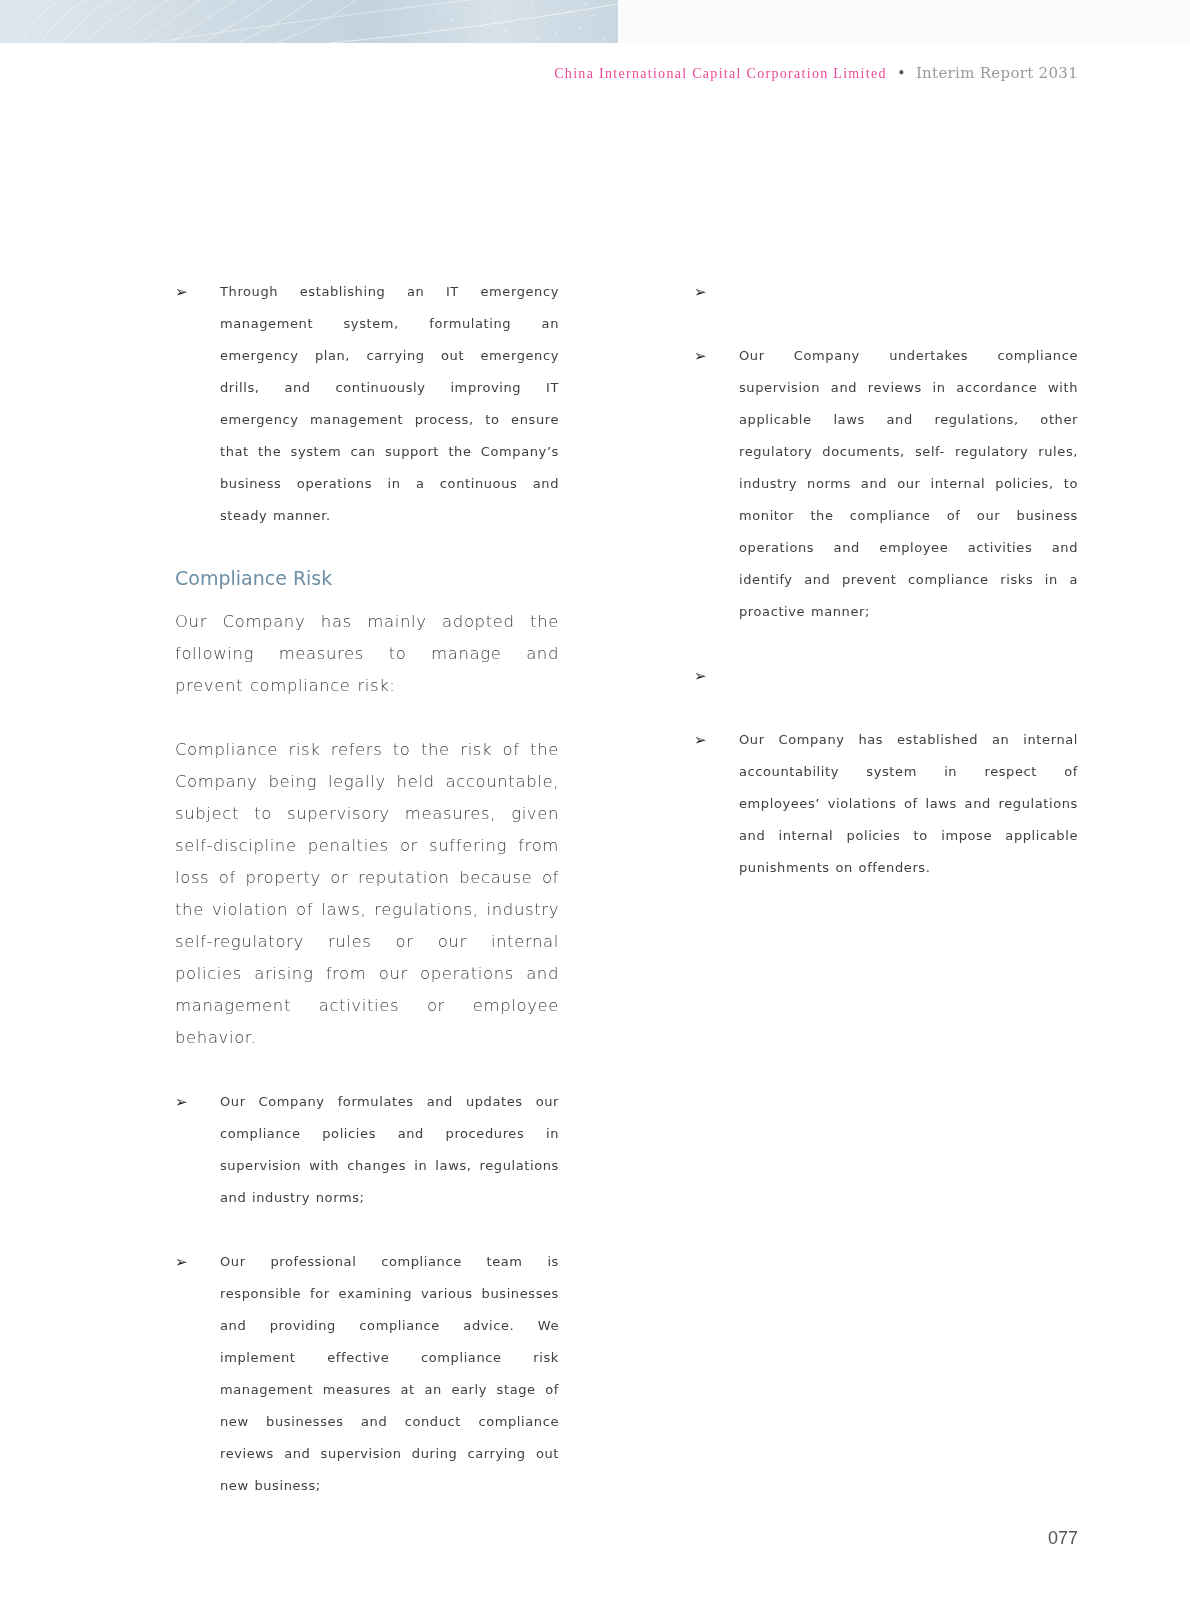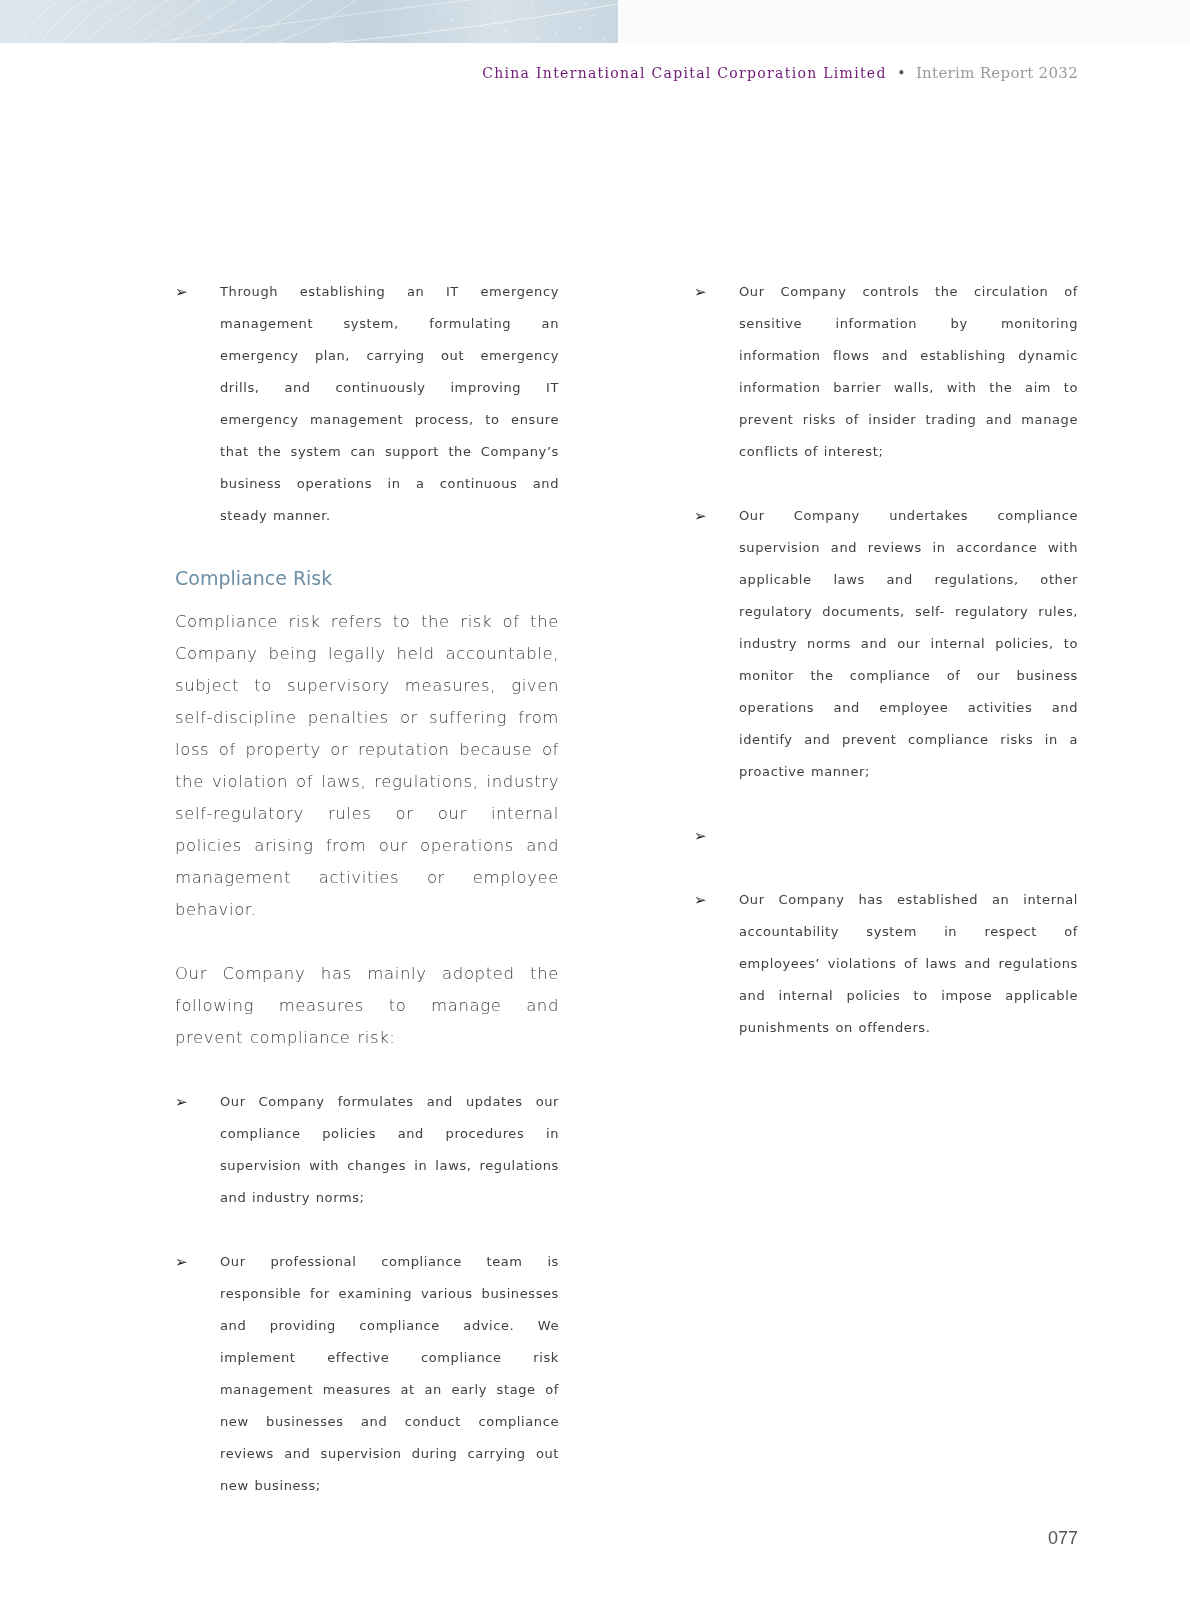--- a/index.html
+++ b/index.html
@@ -18,21 +18,21 @@
   .banner-right {
     position: absolute; left: 618px; top: 0; width: 572px; height: 43px;
     background: #fafbfc;
   }
   .running-header {
     position: absolute; right: 112px; top: 64px;
     font-family: "DejaVu Serif", serif;
     font-size: 14px; color: #555;
     white-space: nowrap;
   }
-  .running-header .company { letter-spacing: 1.3px; color: #701a75; }
+  .running-header .company { letter-spacing: 1.3px; color: #ec4899; font-family: Liberation Serif, serif; }
   .running-header .dot { margin: 0 6px; color: #555; }
   .running-header .report { color: #9a9a9a; font-size: 15px; letter-spacing: 0.3px; }
 
   .col { position: absolute; top: 276px; width: 384px; }
   .col-left { left: 175px; }
   .col-right { left: 694px; }
 
   .para {
     font-size: 16.5px; line-height: 32px; font-weight: 300;
     color: #404040; text-align: justify; letter-spacing: 0.6px;
@@ -95,48 +95,47 @@
         <circle cx="586" cy="4" r="1"></circle>
     </g>
     <path d="M330 43 Q 470 30 618 4" stroke="#ffffff" stroke-opacity="0.6" fill="none" stroke-width="1"></path>
   </svg>
 </div>
 <div class="banner-right"></div>
 
 <div class="running-header">
   <span class="company">China International Capital Corporation Limited</span>
   <span class="dot">•</span>
-  <span class="report">Interim Report 2032</span>
+  <span class="report">Interim Report 2031</span>
 </div>
 
 <div class="col col-left">
   <div class="bullet">
     <span class="bullet-glyph">➢</span>
     <span class="bullet-text">Through establishing an IT emergency management system, formulating an emergency plan, carrying out emergency drills, and continuously improving IT emergency management process, to ensure that the system can support the Company’s business operations in a continuous and steady manner.</span>
   </div>
 
   <div class="heading">Compliance Risk</div>
 
+  <p class="para">Our Company has mainly adopted the following measures to manage and prevent compliance risk:</p>
   <p class="para">Compliance risk refers to the risk of the Company being legally held accountable, subject to supervisory measures, given self-discipline penalties or suffering from loss of property or reputation because of the violation of laws, regulations, industry self-regulatory rules or our internal policies arising from our operations and management activities or employee behavior.</p>
-  <p class="para">Our Company has mainly adopted the following measures to manage and prevent compliance risk:</p>
 
   <div class="bullet">
     <span class="bullet-glyph">➢</span>
     <span class="bullet-text">Our Company formulates and updates our compliance policies and procedures in supervision with changes in laws, regulations and industry norms;</span>
   </div>
   <div class="bullet">
     <span class="bullet-glyph">➢</span>
     <span class="bullet-text">Our professional compliance team is responsible for examining various businesses and providing compliance advice. We implement effective compliance risk management measures at an early stage of new businesses and conduct compliance reviews and supervision during carrying out new business;</span>
   </div>
 </div>
 
 <div class="col col-right">
   <div class="bullet">
     <span class="bullet-glyph">➢</span>
-    <span class="bullet-text">Our Company controls the circulation of sensitive information by monitoring information flows and establishing dynamic information barrier walls, with the aim to prevent risks of insider trading and manage conflicts of interest;</span>
   </div>
   <div class="bullet">
     <span class="bullet-glyph">➢</span>
     <span class="bullet-text">Our Company undertakes compliance supervision and reviews in accordance with applicable laws and regulations, other regulatory documents, self- regulatory rules, industry norms and our internal policies, to monitor the compliance of our business operations and employee activities and identify and prevent compliance risks in a proactive manner;</span>
   </div>
   <div class="bullet">
     <span class="bullet-glyph">➢</span>
   </div>
   <div class="bullet">
     <span class="bullet-glyph">➢</span>

